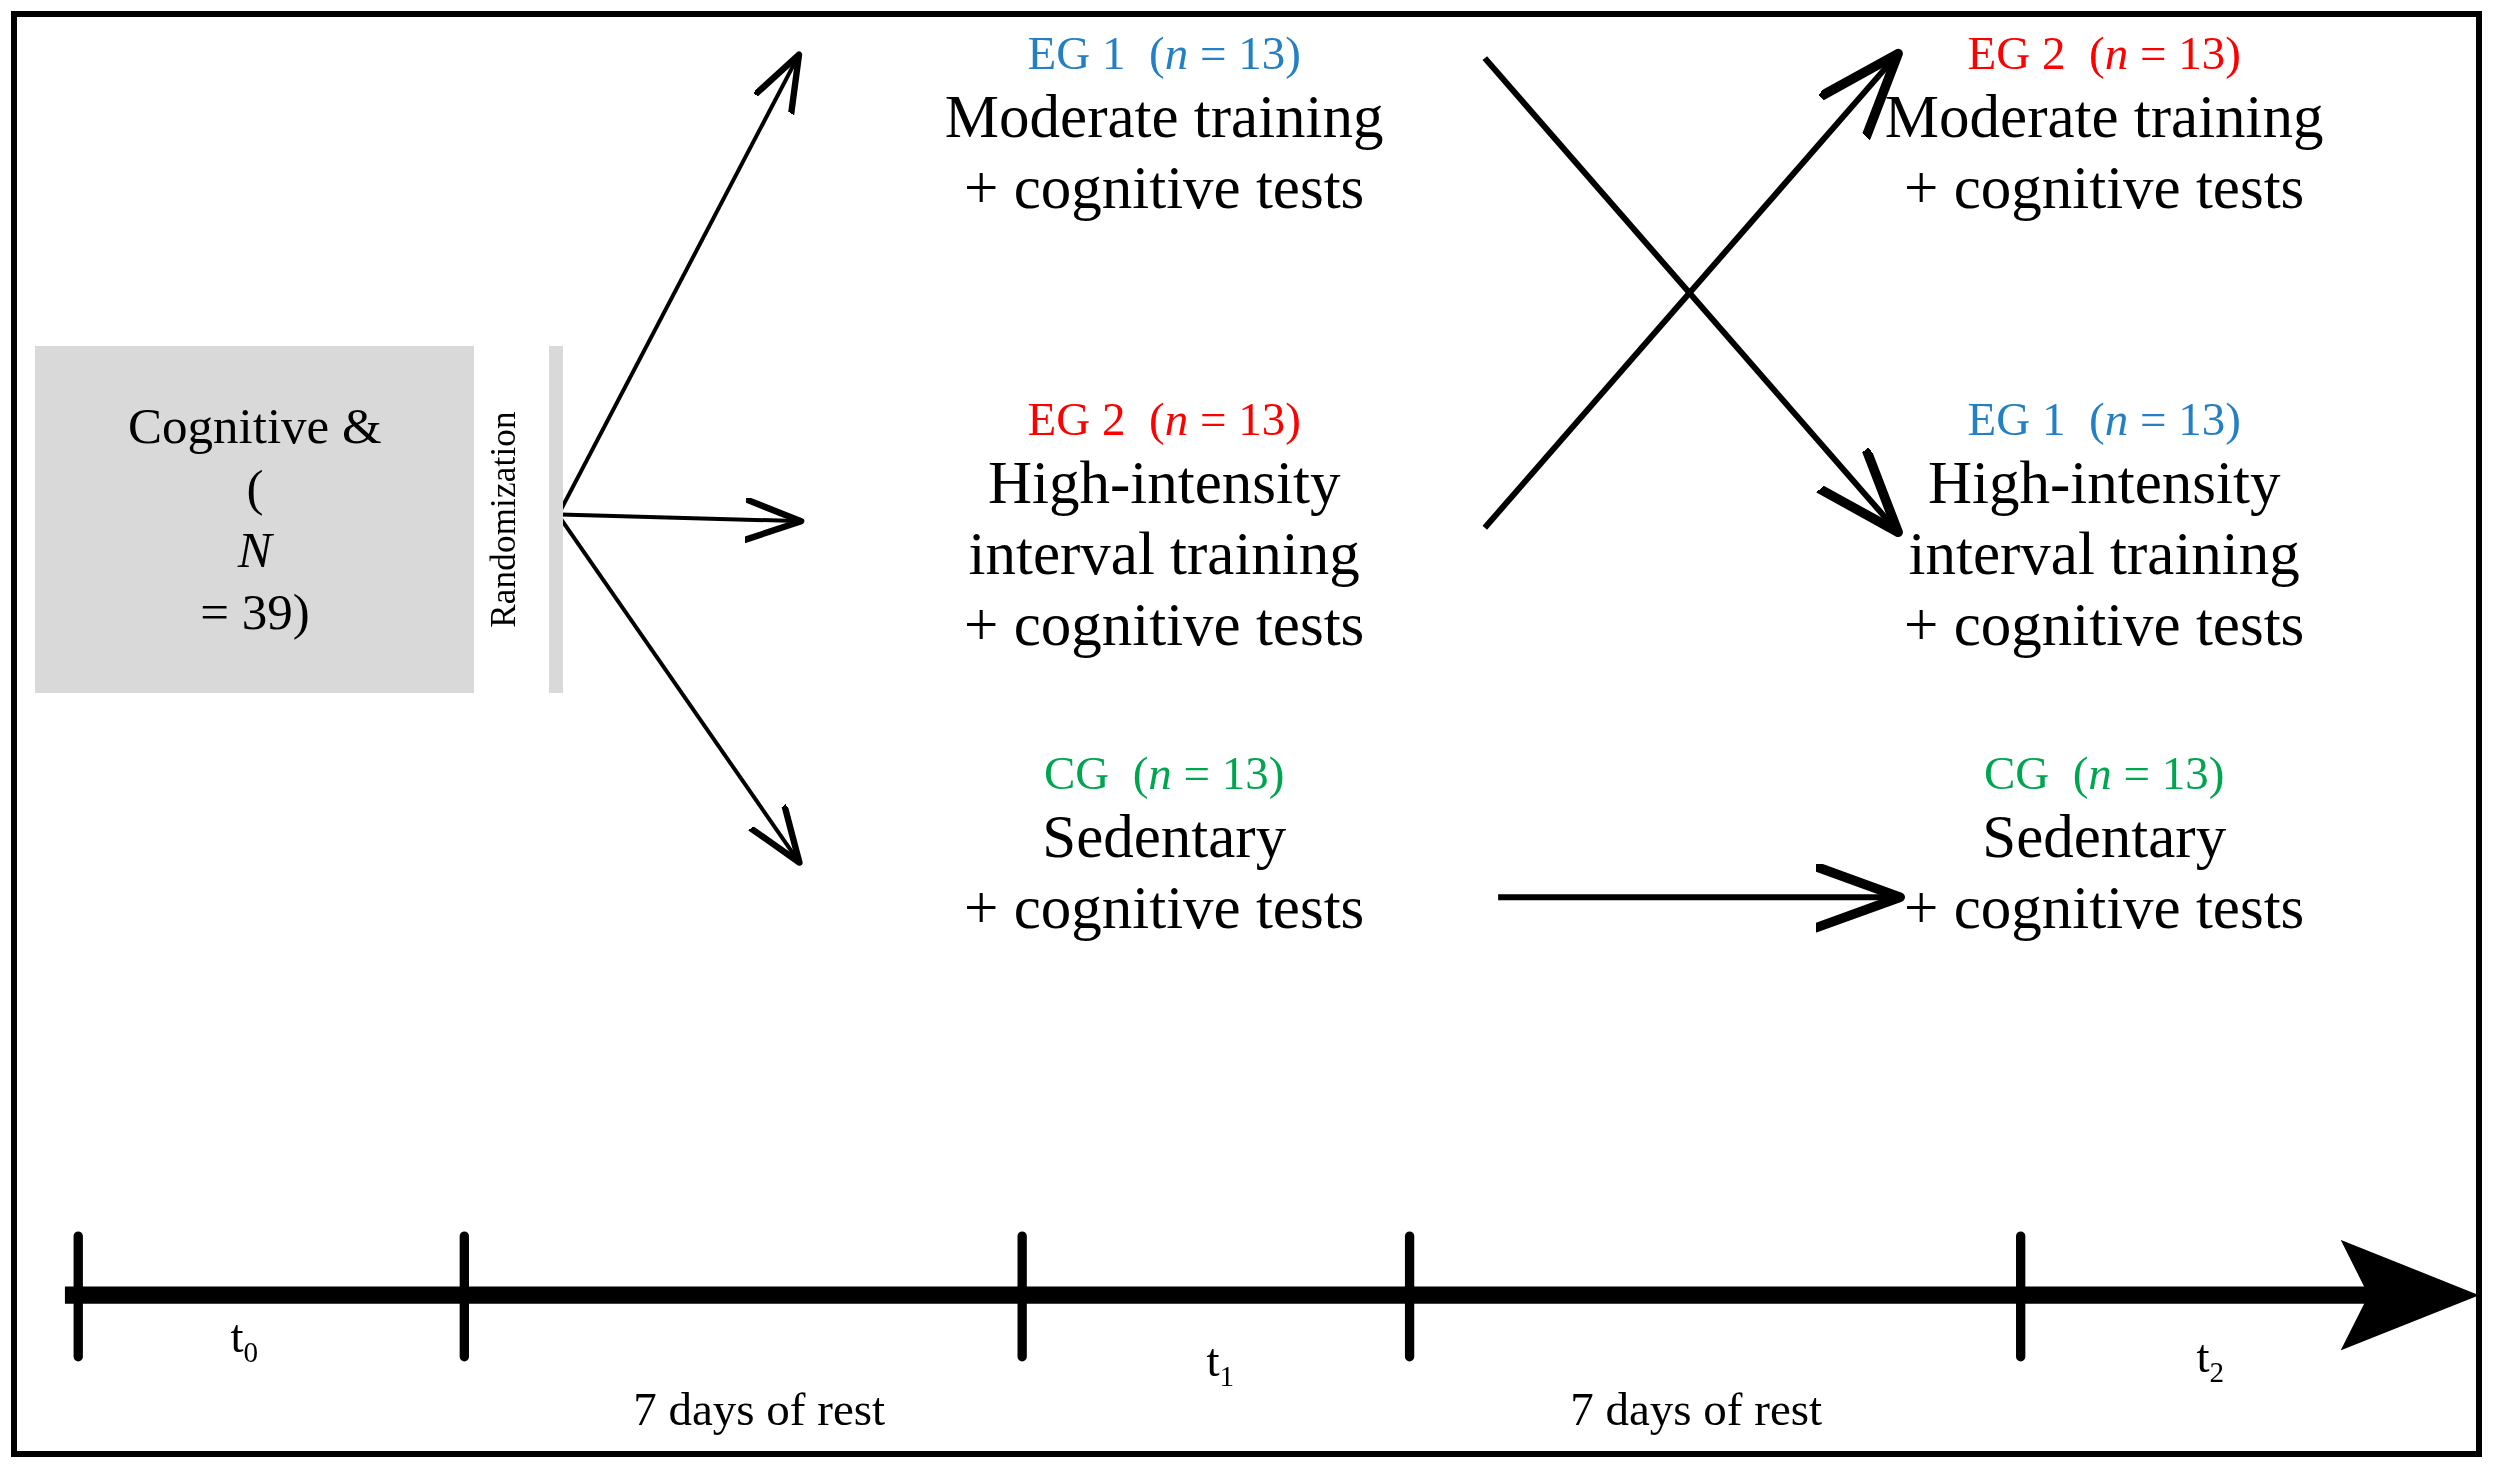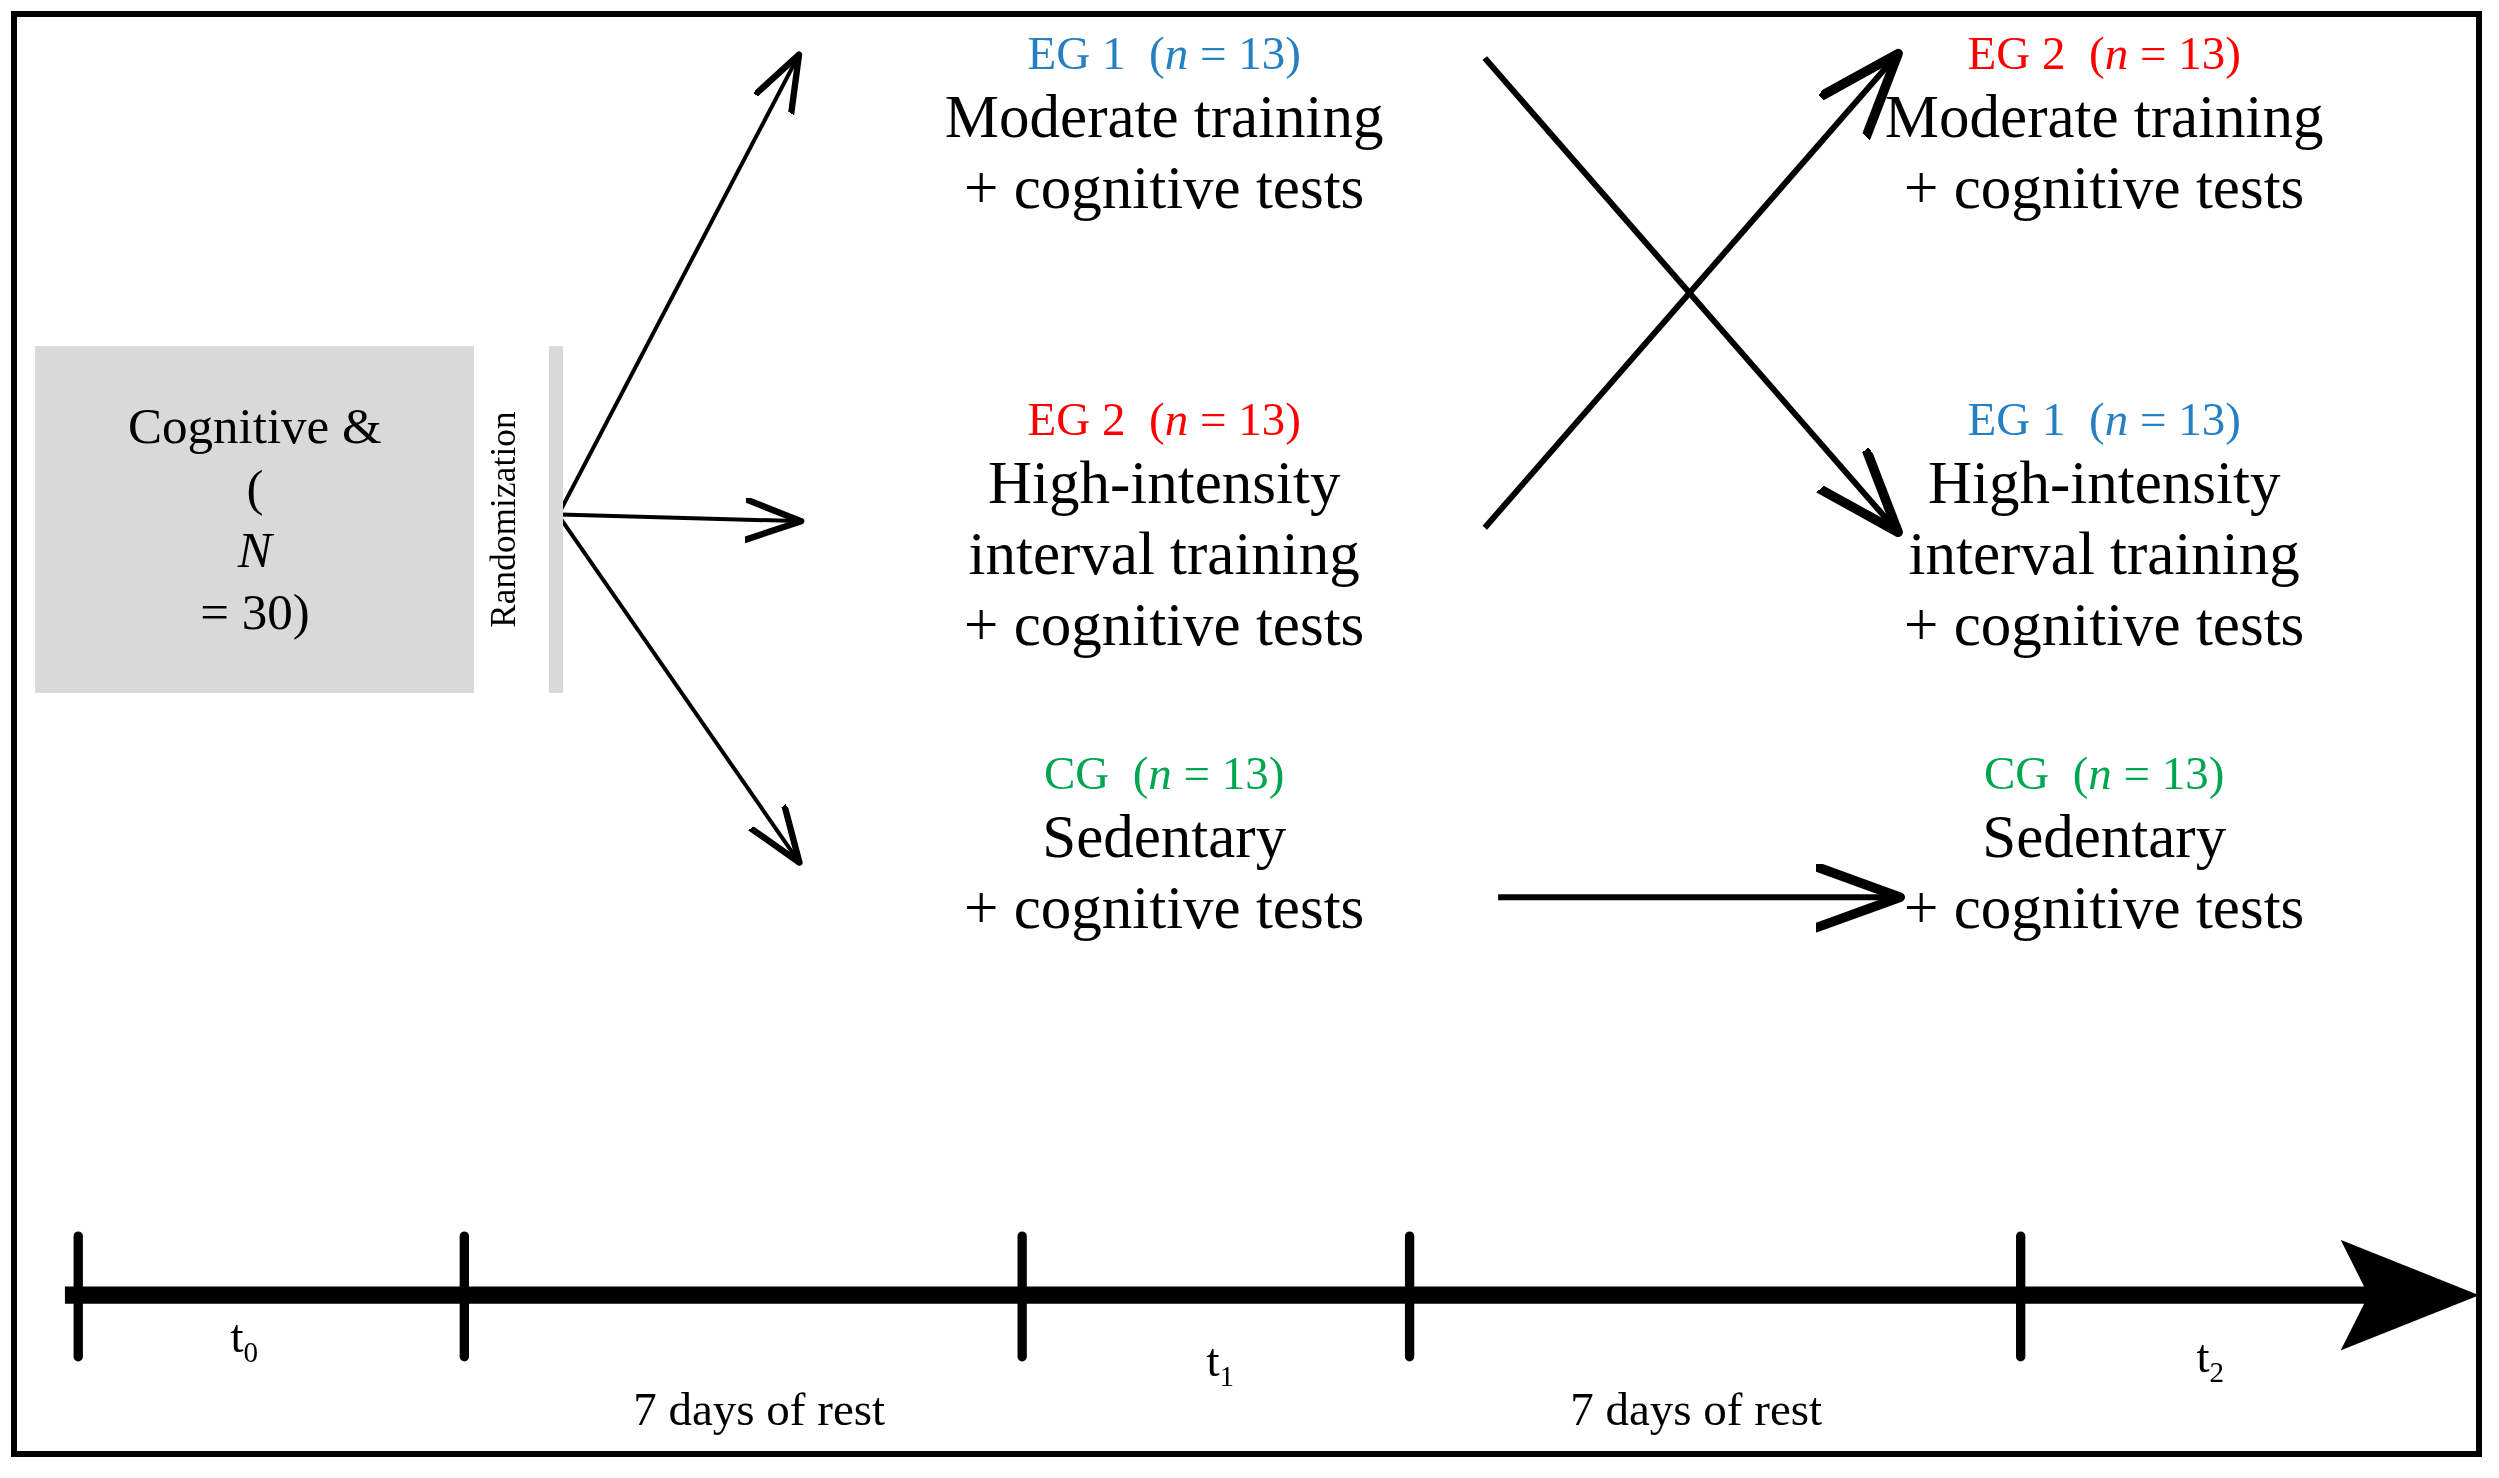--- a/index.html
+++ b/index.html
@@ -83,21 +83,21 @@
       </g>
     </svg>
   </div>
 
   <div class="screen-box">
     <div class="inner">
       <span>Cognitive &amp;</span>
       <span>
           <span>(</span>
           <span class="ital">N</span>
-          <span> = 30)</span>
+          <span> = 39)</span>
         </span>
     </div>
   </div>
 
   <div class="rand-bar"></div>
   <div class="rand-label">Randomization</div>
 
   <div class="grp col-mid row-top">
     <div class="hd" style="color: rgb(37, 128, 195);">
       <span>EG 1</span>

